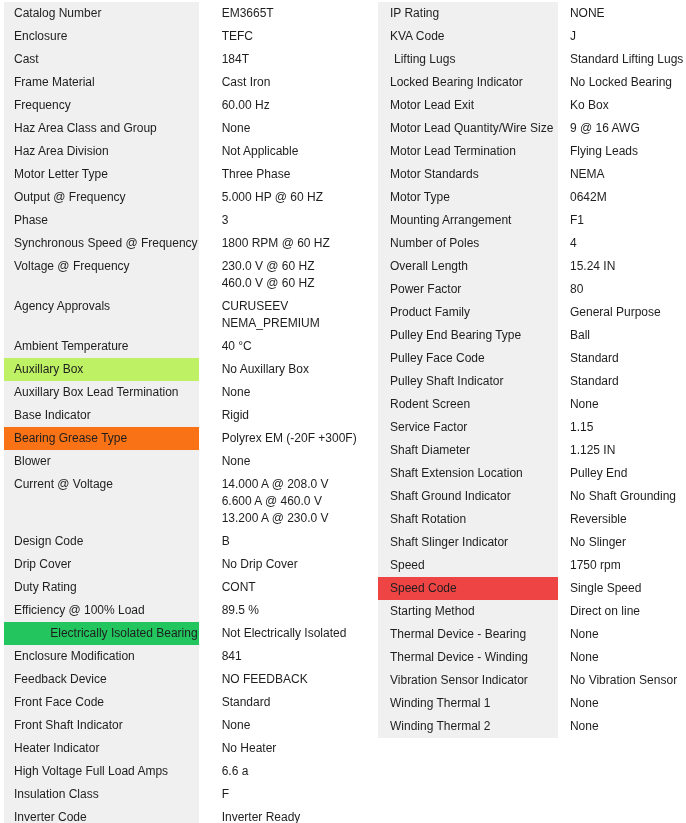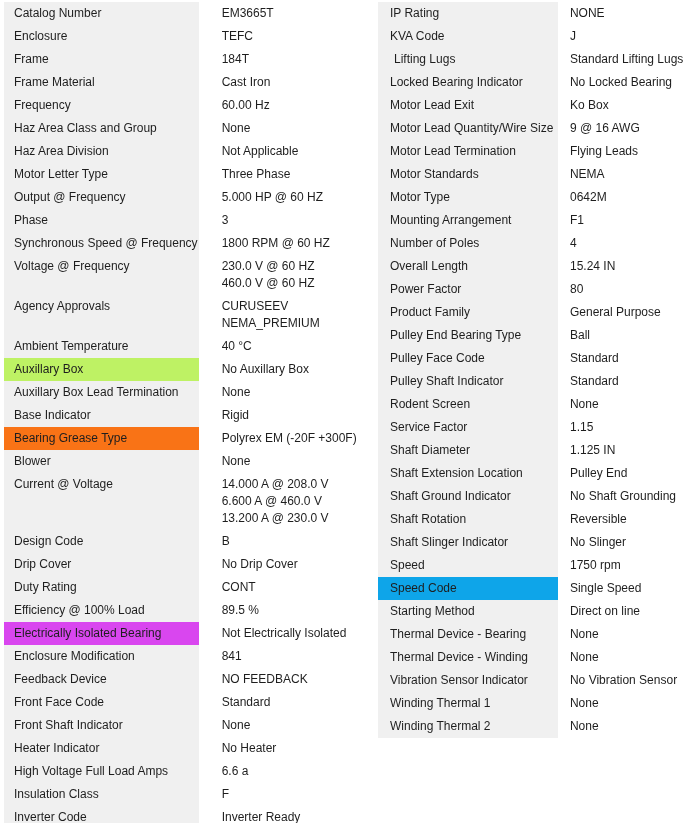--- a/index.html
+++ b/index.html
@@ -67,21 +67,21 @@
             <div>EM3665T</div>
           </td>
         </tr>
         <tr>
           <td class="label" style="background: rgb(240, 240, 240);">Enclosure</td>
           <td class="value">
             <div>TEFC</div>
           </td>
         </tr>
         <tr>
-          <td class="label" style="background: rgb(240, 240, 240);">Frame</td>
+          <td class="label" style="background: rgb(240, 240, 240);">Cast</td>
           <td class="value">
             <div>184T</div>
           </td>
         </tr>
         <tr>
           <td class="label" style="background: rgb(240, 240, 240);">Frame Material</td>
           <td class="value">
             <div>Cast Iron</div>
           </td>
         </tr>
@@ -203,21 +203,21 @@
             <div>CONT</div>
           </td>
         </tr>
         <tr>
           <td class="label" style="background: rgb(240, 240, 240);">Efficiency @ 100% Load</td>
           <td class="value">
             <div>89.5 %</div>
           </td>
         </tr>
         <tr>
-          <td class="label" style="background: #d946ef;">Electrically Isolated Bearing</td>
+          <td class="label" style="background: #22c55e; text-align: right;">Electrically Isolated Bearing</td>
           <td class="value">
             <div>Not Electrically Isolated</div>
           </td>
         </tr>
         <tr>
           <td class="label" style="background: rgb(240, 240, 240);">Enclosure Modification</td>
           <td class="value">
             <div>841</div>
           </td>
         </tr>
@@ -411,21 +411,21 @@
             <div>No Slinger</div>
           </td>
         </tr>
         <tr>
           <td class="label" style="background: rgb(240, 240, 240);">Speed</td>
           <td class="value">
             <div>1750 rpm</div>
           </td>
         </tr>
         <tr>
-          <td class="label" style="background: #0ea5e9;">Speed Code</td>
+          <td class="label" style="background: #ef4444;">Speed Code</td>
           <td class="value">
             <div>Single Speed</div>
           </td>
         </tr>
         <tr>
           <td class="label" style="background: rgb(240, 240, 240);">Starting Method</td>
           <td class="value">
             <div>Direct on line</div>
           </td>
         </tr>

